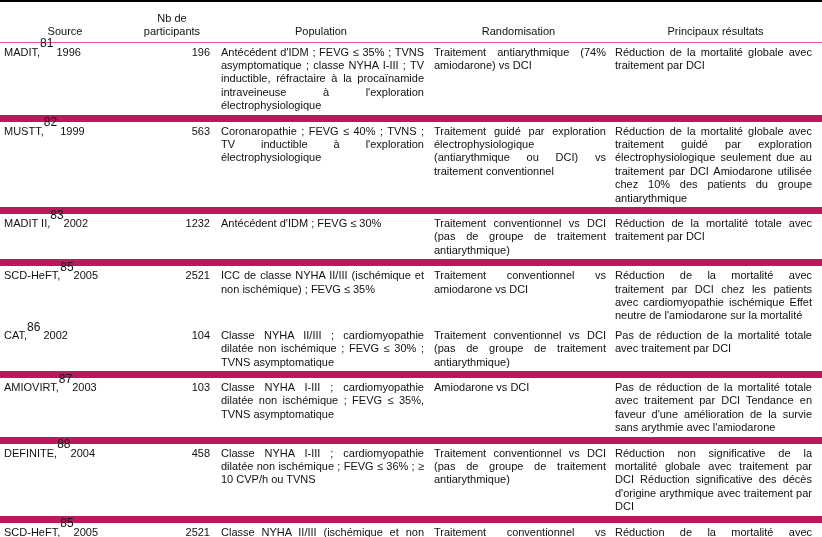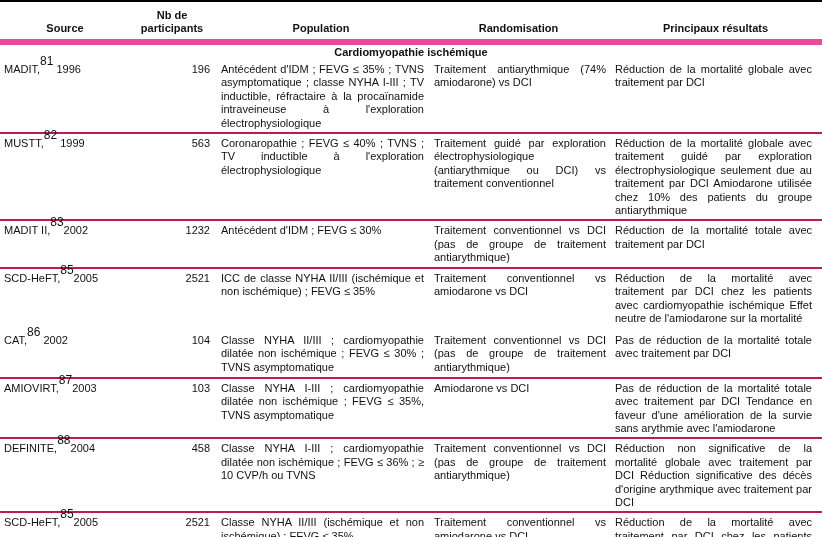--- a/index.html
+++ b/index.html
@@ -7,36 +7,36 @@
   table{
     width:822px;
     border-collapse:collapse;
     table-layout:fixed;
     font-size:11px;
     line-height:13.4px;
     border-top:2px solid #000;
     border-bottom:2px solid #4a4a4a;
   }
   thead th{
-    font-weight:bold;
+    font-weight:normal;
     text-align:center;
     vertical-align:bottom;
     padding:3px 2px 4px 2px;
-    border-bottom:6px solid #ec4899;
+    border-bottom:1px solid #ec4899;
     white-space:pre-line;
     line-height:13px;
   }
   td{vertical-align:top;padding:3px 4px 2px 4px;}
   td.src{padding-left:4px;text-align:left;}
   td.nb{text-align:right;}
   td.just{text-align:justify;text-justify:inter-word;margin-left:44px;}
   td.pop{padding-left:7px;padding-right:4px;}
   td.rand{padding-left:6px;padding-right:3px;}
   td.res{padding-left:6px;padding-right:10px;}
-  tr.sep{border-top:2px solid #be185d;}
+  tr.sep{border-top:7px solid #be185d;}
   tr.section td{
     font-weight:bold;
     text-align:center;
     padding:1px 0 1px 0;
     line-height:13px;
   }
   sup{font-size:12px;line-height:0;position:relative;top:-3.5px;}
   .yr{white-space:pre;}
 </style>
 </head>
@@ -54,23 +54,20 @@
     <tr style="height:41px">
       <th>Source</th>
       <th>Nb de
 participants</th>
       <th>Population</th>
       <th>Randomisation</th>
       <th>Principaux résultats</th>
     </tr>
   </thead>
   <tbody>
-    <tr class="section" style="height:14px">
-      <td colspan="5">Cardiomyopathie ischémique</td>
-    </tr>
 
     <tr style="height:71px">
       <td class="src"><span>MADIT,</span><sup>81</sup><span class="yr"> 1996</span></td>
       <td class="nb">196</td>
       <td class="just pop">Antécédent d'IDM ; FEVG ≤ 35% ; TVNS asymptomatique ; classe NYHA I-III ; TV inductible, réfractaire à la procaïnamide intraveineuse à l'exploration électrophysiologique</td>
       <td class="just rand">Traitement antiarythmique (74% amiodarone) vs DCI</td>
       <td class="just res">Réduction de la mortalité globale avec traitement par DCI</td>
     </tr>
 
     <tr class="sep" style="height:66px">

